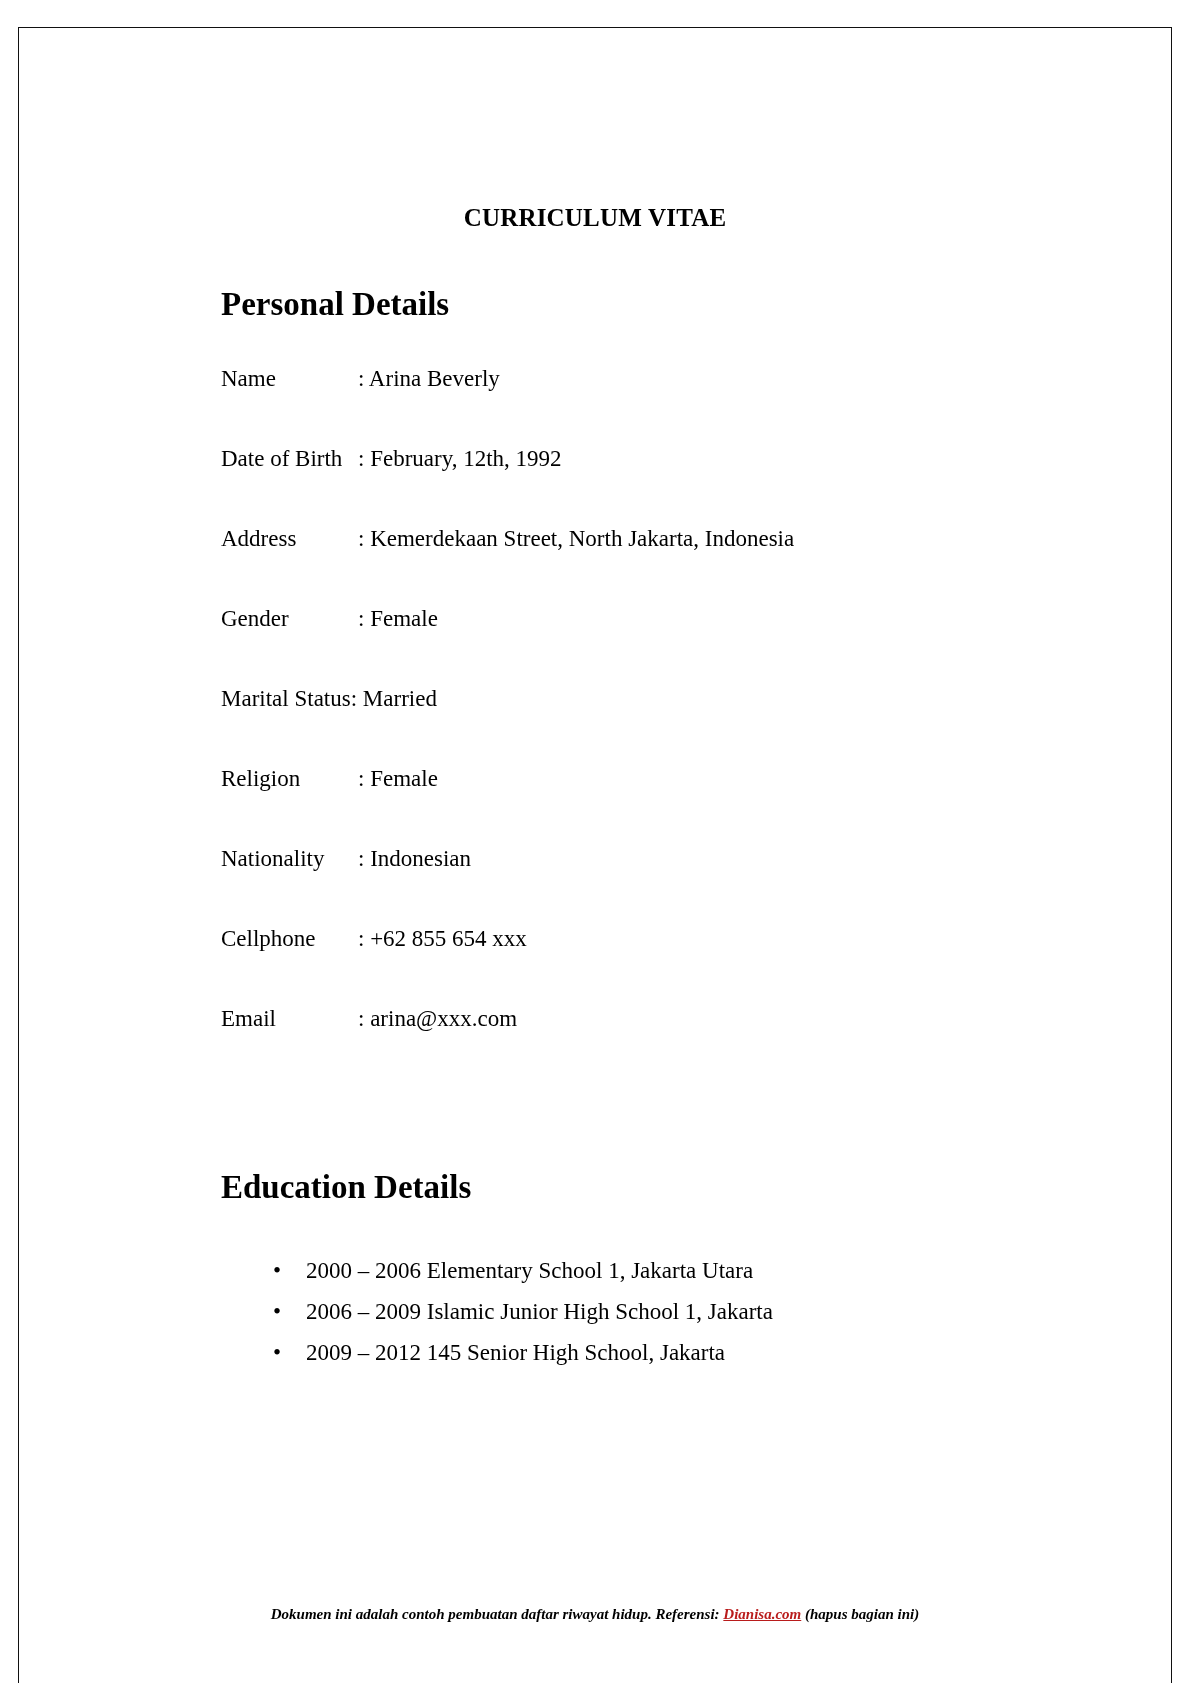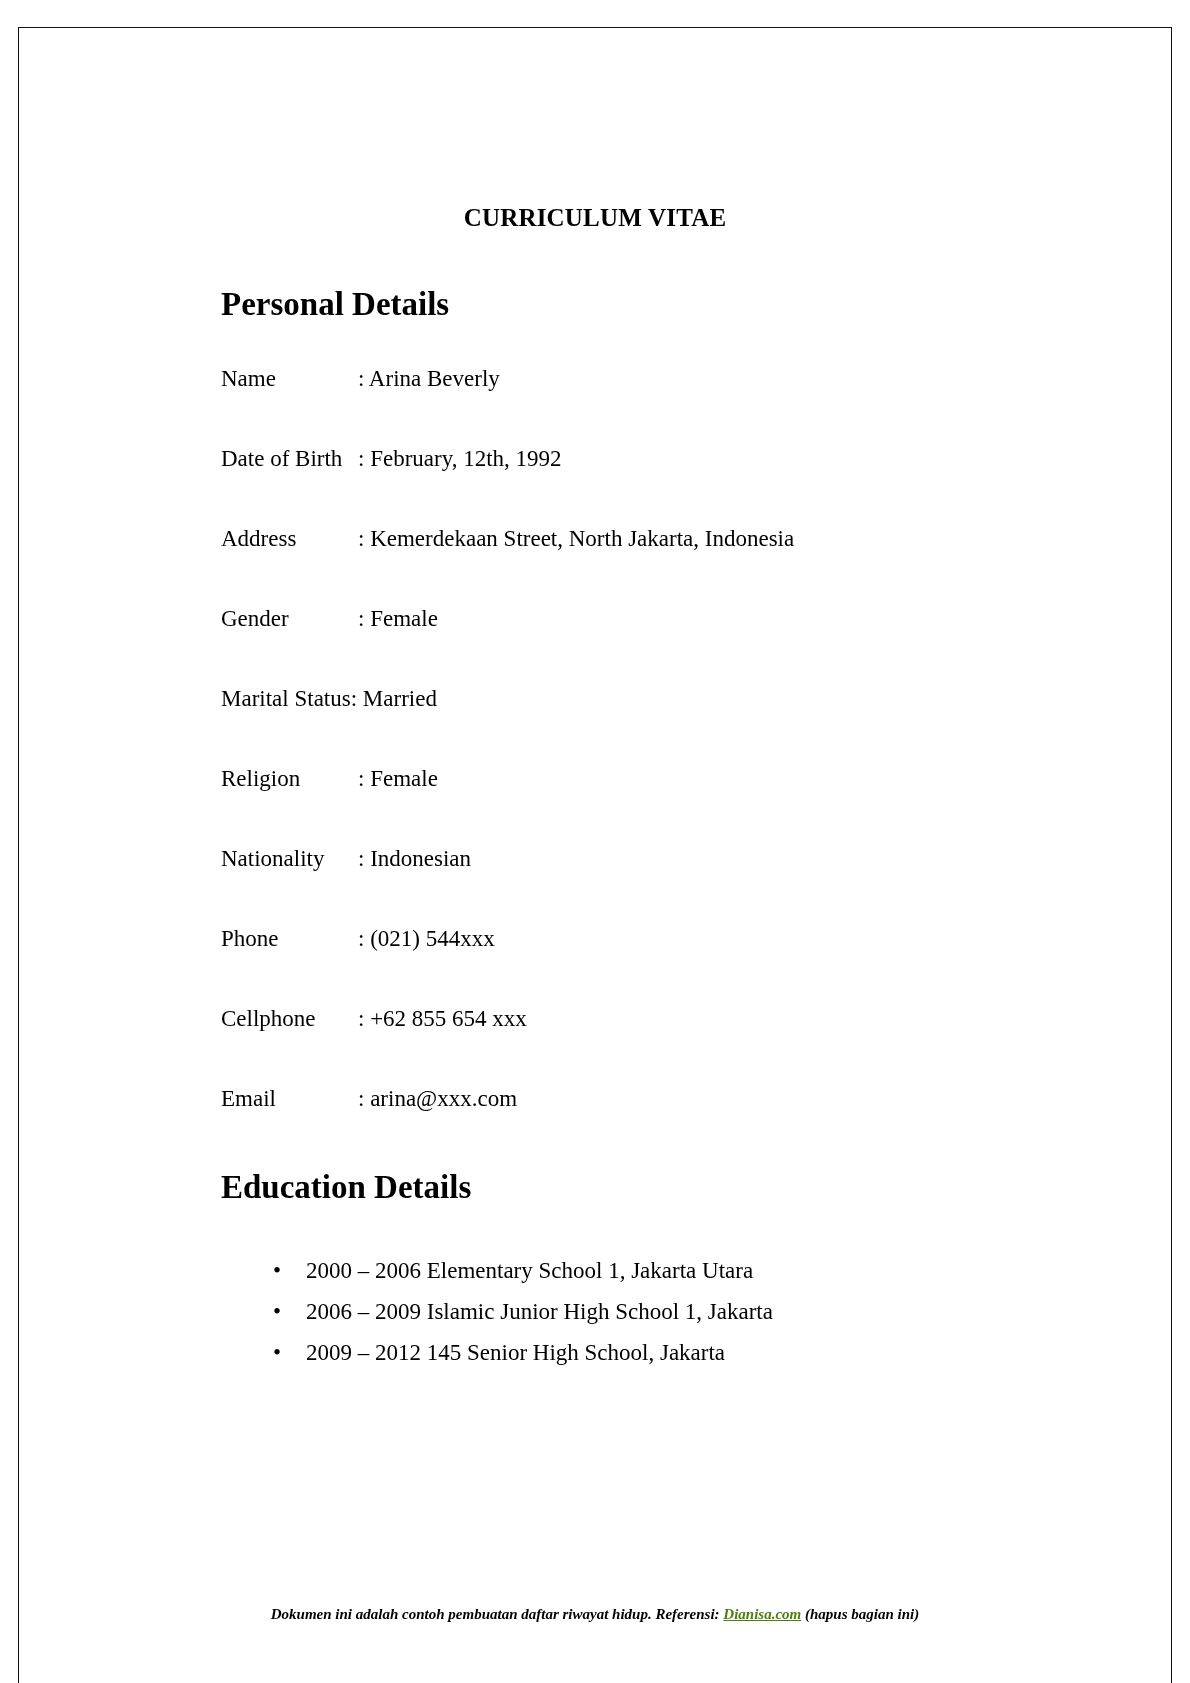--- a/index.html
+++ b/index.html
@@ -119,21 +119,21 @@
     position: absolute;
     left: 0;
     right: 0;
     top: 1578px;
     text-align: center;
     font-style: italic;
     font-weight: bold;
     font-size: 15px;
   }
   .footer-note .note-link {
-    color: #4d7c0f;
+    color: #b91c1c;
     text-decoration: underline;
     font-style: italic;
     font-weight: bold;
   }
 </style>
 </head>
 <body>
 
 <div class="page-sheet">
   <div class="page-inner">
@@ -165,23 +165,20 @@
       </div>
 
       <div class="detail-row">
         <span class="detail-label">Religion</span><span class="detail-value">: Female</span>
       </div>
 
       <div class="detail-row">
         <span class="detail-label">Nationality</span><span class="detail-value">: Indonesian</span>
       </div>
 
-      <div class="detail-row">
-        <span class="detail-label">Phone</span><span class="detail-value">: (021) 544xxx</span>
-      </div>
 
       <div class="detail-row">
         <span class="detail-label">Cellphone</span><span class="detail-value">: +62 855 654 xxx</span>
       </div>
 
       <div class="detail-row">
         <span class="detail-label">Email</span><span class="detail-value">: arina@xxx.com</span>
       </div>
 
     </div>

